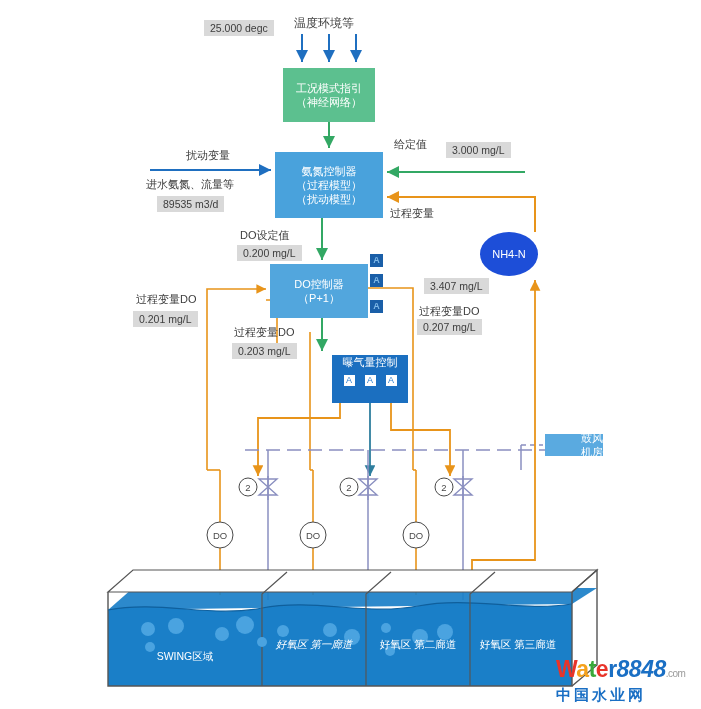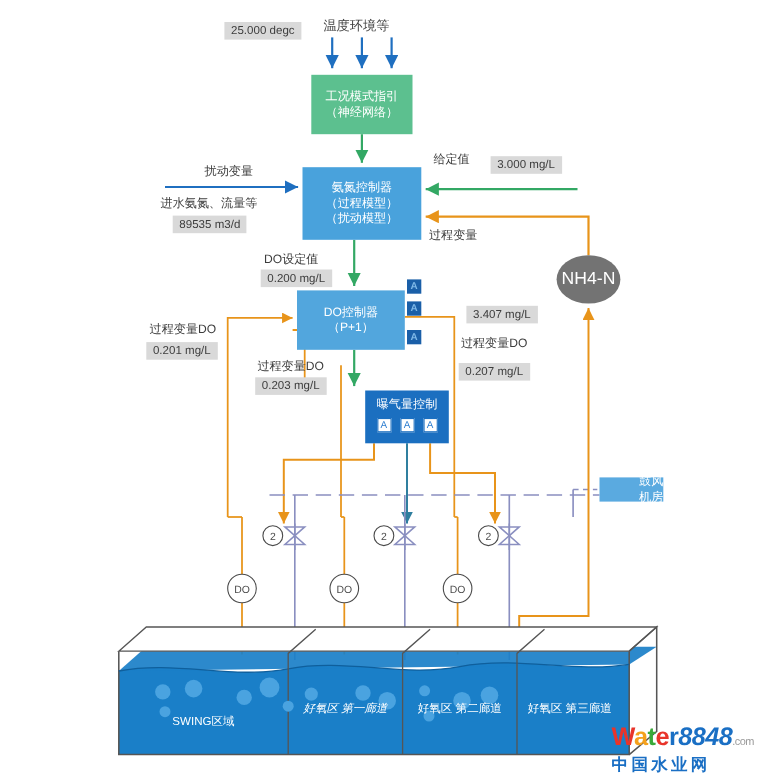--- a/index.html
+++ b/index.html
@@ -9,26 +9,26 @@
   svg#canvas{position:absolute;left:0;top:0;width:701px;height:709px;}
 
   .node{position:absolute;display:flex;flex-direction:column;align-items:center;
         justify-content:center;color:#ffffff;text-align:center;box-sizing:border-box;}
   .node span{display:block;line-height:1.28;}
 
   #node-neural{left:283px;top:68px;width:92px;height:54px;background:#5cc08f;font-size:11px;}
   #node-ammonia{left:275px;top:152px;width:108px;height:66px;background:#49a2dc;font-size:11px;}
   #node-do{left:270px;top:264px;width:98px;height:54px;background:#52a6dd;font-size:11px;}
   #node-aeration{left:332px;top:355px;width:76px;height:48px;background:#1b6fc0;font-size:11px;
-                 justify-content:flex-start;padding-top:6px;}
+                 justify-content:flex-start;}
   #node-blower{left:545px;top:434px;width:58px;height:22px;background:#5aaae0;font-size:11px;
                justify-content:center;padding-left:36px;}
 
-  .ellipse-node{position:absolute;left:506px;top:232px;width:58px;height:44px;
-      background:#737373;border-radius:50%;color:#ffffff;font-size:16px;
+  .ellipse-node{position:absolute;left:480px;top:232px;width:58px;height:44px;
+      background:#1d4ed8;border-radius:50%;color:#ffffff;font-size:11px;
       display:flex;align-items:center;justify-content:center;}
 
   .badge-row{display:flex;gap:8px;margin-top:5px;}
   .a-badge{width:13px;height:13px;background:#ffffff;border:1px solid #1b6fc0;
            color:#2f7fd0;font-size:9px;line-height:11px;text-align:center;box-sizing:border-box;}
   .a-side{position:absolute;width:13px;height:13px;background:#1a5fa8;color:#7fb9e8;
           font-size:9px;line-height:13px;text-align:center;font-weight:bold;}
 
   .val{position:absolute;background:#d9d9d9;color:#3d3d3d;font-size:10.5px;
        padding:2px 6px;white-space:nowrap;box-sizing:border-box;}
@@ -254,21 +254,21 @@
 
   <div class="val" style="left:424px;top:250px;margin-top:28px;">3.407 mg/L</div>
 
   <div class="lbl" style="left:136px;top:292px;">过程变量DO</div>
   <div class="val" style="left:133px;top:311px;">0.201 mg/L</div>
 
   <div class="lbl" style="left:234px;top:325px;">过程变量DO</div>
   <div class="val" style="left:232px;top:343px;">0.203 mg/L</div>
 
   <div class="lbl" style="left:419px;top:304px;">过程变量DO</div>
-  <div class="val" style="left:417px;top:330px;">0.207 mg/L</div>
+  <div class="val" style="left:417px;top:319px;">0.207 mg/L</div>
 
   <div class="tank-label" style="left:120px;top:650px;width:130px;">
     <span>SWING区域</span>
   </div>
   <div class="tank-label" style="left:268px;top:638px;width:92px;font-style:italic;">
     <span>好氧区</span>
     <span>第一廊道</span>
   </div>
   <div class="tank-label" style="left:372px;top:638px;width:92px;">
     <span>好氧区</span>

